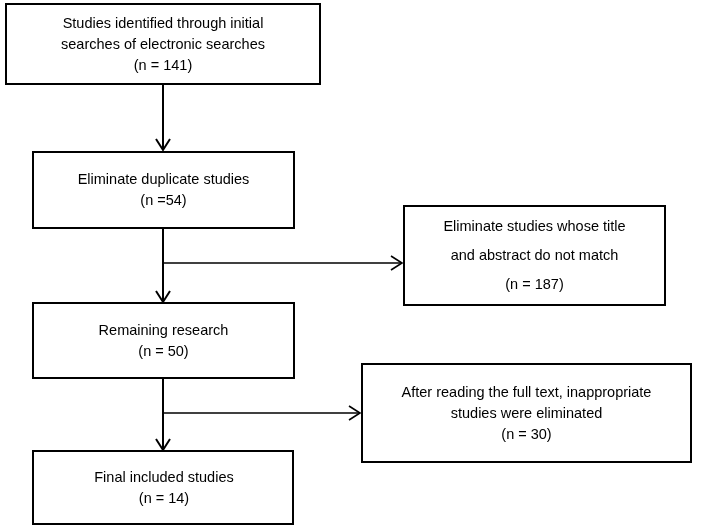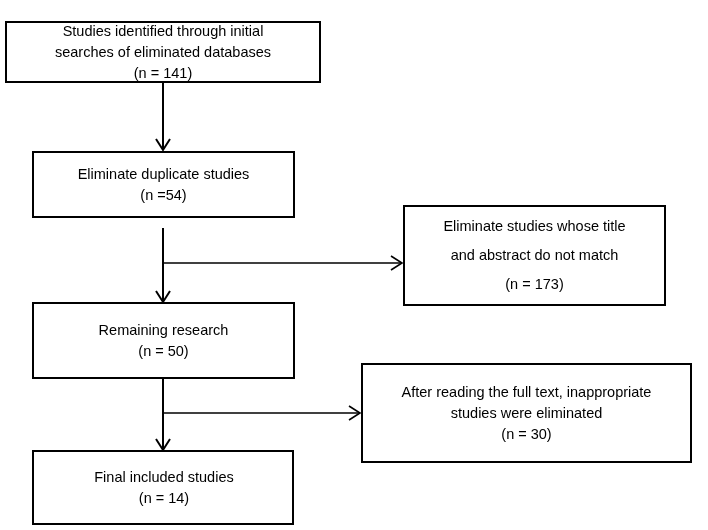--- a/index.html
+++ b/index.html
@@ -72,35 +72,35 @@
       <line x1="163" y1="378" x2="163" y2="450" stroke="#000000" stroke-width="2"></line>
       <polyline points="156,439 163,450 170,439" fill="none" stroke="#000000" stroke-width="2"></polyline>
     </g>
 
     <g>
       <line x1="163" y1="413" x2="360" y2="413" stroke="#000000" stroke-width="1.6"></line>
       <polyline points="349,406 360,413 349,420" fill="none" stroke="#000000" stroke-width="1.6"></polyline>
     </g>
   </svg>
 
-  <div class="node-box" style="left:5px; top:3px; width:316px; height:62px;margin-top:18px;">
+  <div class="node-box" style="left:5px; top:3px; width:316px; height:82px;">
     <span class="node-line">Studies identified through initial</span>
-    <span class="node-line">searches of eliminated databases</span>
+    <span class="node-line">searches of electronic searches</span>
     <span class="node-line">(n = 141)</span>
   </div>
 
-  <div class="node-box" style="left:32px; top:151px; width:263px; height:67px;">
+  <div class="node-box" style="left:32px; top:151px; width:263px; height:78px;">
     <span class="node-line">Eliminate duplicate studies</span>
     <span class="node-line">(n =54)</span>
   </div>
 
   <div class="node-box" style="left:403px; top:205px; width:263px; height:101px;gap:8px;">
     <span class="node-line">Eliminate studies whose title</span>
     <span class="node-line">and abstract do not match</span>
-    <span class="node-line">(n = 173)</span>
+    <span class="node-line">(n = 187)</span>
   </div>
 
   <div class="node-box" style="left:32px; top:302px; width:263px; height:77px;">
     <span class="node-line">Remaining research</span>
     <span class="node-line">(n = 50)</span>
   </div>
 
   <div class="node-box" style="left:361px; top:363px; width:331px; height:100px;text-align:right;">
     <span class="node-line">After reading the full text, inappropriate</span>
     <span class="node-line">studies were eliminated</span>

